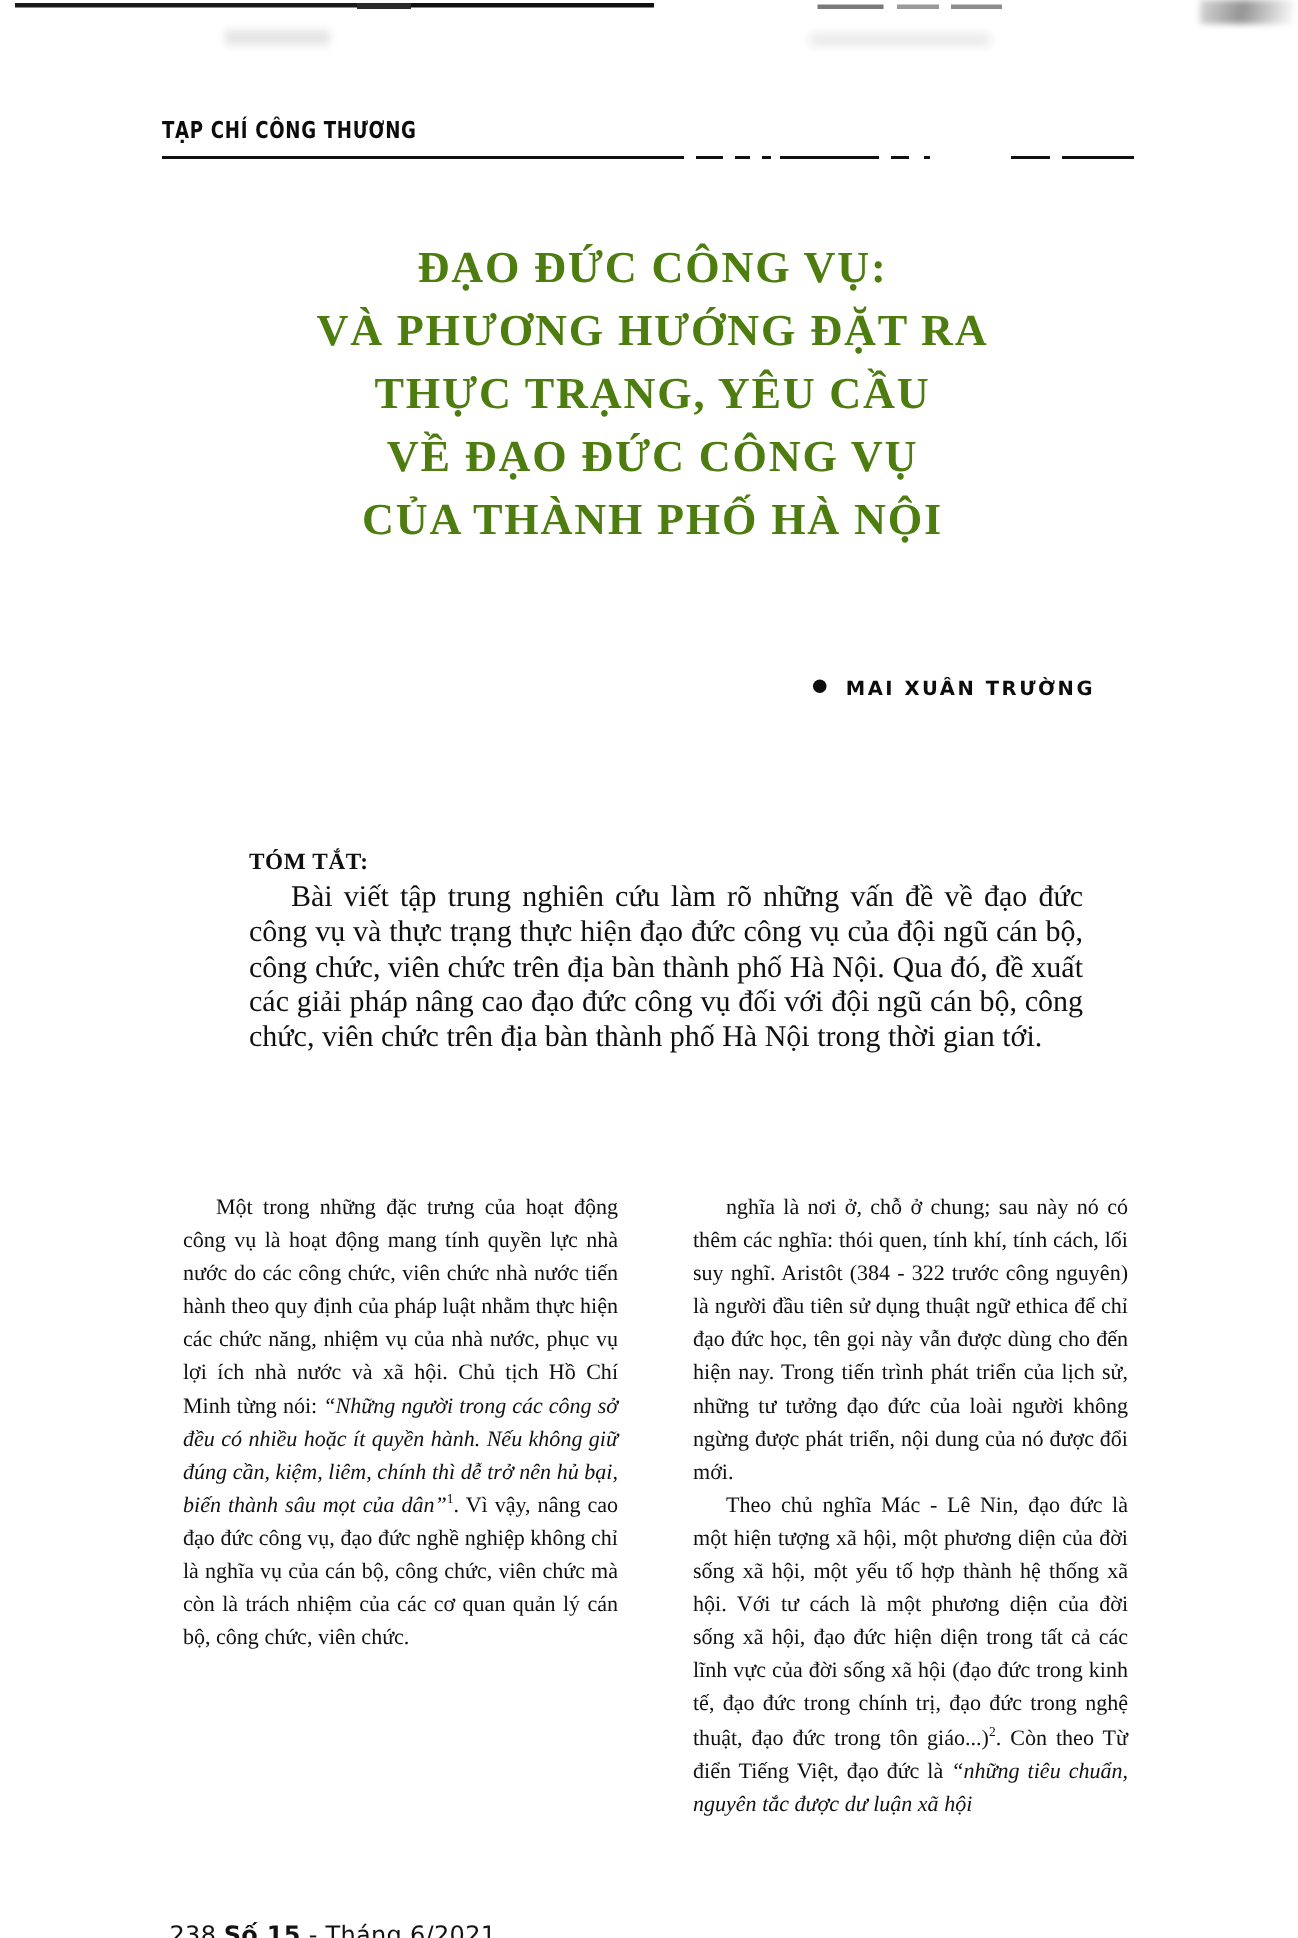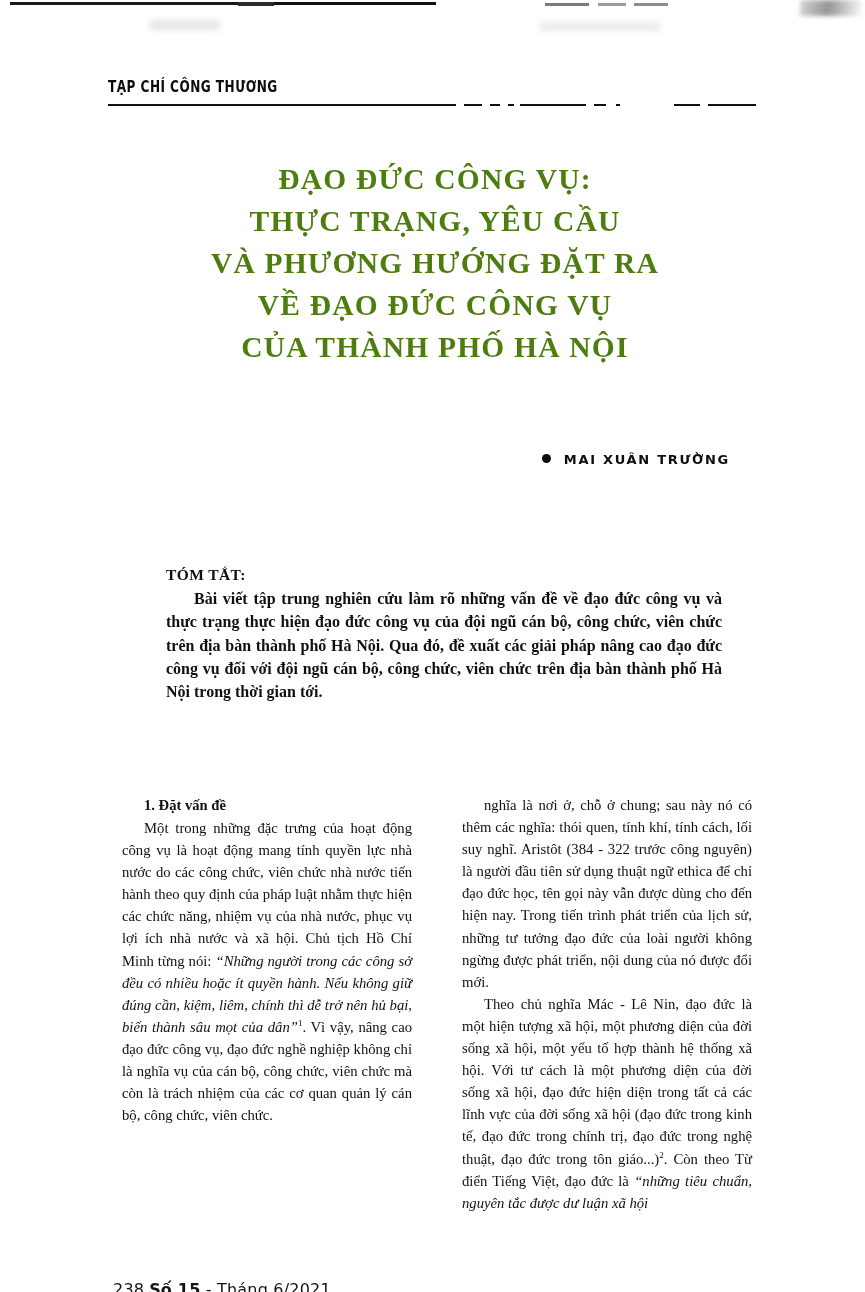--- a/index.html
+++ b/index.html
@@ -169,26 +169,25 @@
     width: 556px;
   }
   .abstract-heading {
     font-family: "Liberation Serif", serif;
     font-weight: 700;
     font-size: 15.5px;
     letter-spacing: 0.4px;
     margin-bottom: 3px;
   }
   .abstract-body {
-    font-size: 16px;
+    font-size: 20px;
     line-height: 23.3px;
     text-align: justify;
     text-indent: 28px;
     margin: 0;
-    font-weight: bold;
   }
   .keywords {
     font-size: 15.6px;
     line-height: 23.3px;
     text-align: justify;
     text-indent: 28px;
     margin: 2px 0 0 0;
   }
   .keywords b { font-weight: 700; }
 
@@ -276,40 +275,39 @@
     <i class="hr-s4"></i>
   <i class="hr-s5"></i>
     <i class="hr-s6"></i>
     <i class="hr-s7"></i>
     <i class="hr-s8"></i>
     <i class="hr-s9"></i>
 </div>
 
 <div class="title-block">
   <div class="title-line">ĐẠO ĐỨC CÔNG VỤ:</div>
+  <div class="title-line">VÀ PHƯƠNG HƯỚNG ĐẶT RA</div>
   <div class="title-line">THỰC TRẠNG, YÊU CẦU</div>
-  <div class="title-line">VÀ PHƯƠNG HƯỚNG ĐẶT RA</div>
   <div class="title-line">VỀ ĐẠO ĐỨC CÔNG VỤ</div>
   <div class="title-line">CỦA THÀNH PHỐ HÀ NỘI</div>
 </div>
 
 <div class="author-block">
   <span class="author-bullet"></span>
   <span class="author-name">MAI XUÂN TRƯỜNG</span>
 </div>
 
 <div class="abstract">
   <div class="abstract-heading">TÓM TẮT:</div>
   <p class="abstract-body">Bài viết tập trung nghiên cứu làm rõ những vấn đề về đạo đức công vụ và thực trạng thực hiện đạo đức công vụ của đội ngũ cán bộ, công chức, viên chức trên địa bàn thành phố Hà Nội. Qua đó, đề xuất các giải pháp nâng cao đạo đức công vụ đối với đội ngũ cán bộ, công chức, viên chức trên địa bàn thành phố Hà Nội trong thời gian tới.</p>
 </div>
 
 <div class="columns">
 
   <div class="col col-left">
-    <div class="sec-heading">1. Đặt vấn đề</div>
     <p class="para"><span>Một trong những đặc trưng của hoạt động công vụ là hoạt động mang tính quyền lực nhà nước do các công chức, viên chức nhà nước tiến hành theo quy định của pháp luật nhằm thực hiện các chức năng, nhiệm vụ của nhà nước, phục vụ lợi ích nhà nước và xã hội. Chủ tịch Hồ Chí Minh từng nói: </span><i>“Những người trong các công sở đều có nhiều hoặc ít quyền hành. Nếu không giữ đúng cần, kiệm, liêm, chính thì dễ trở nên hủ bại, biến thành sâu mọt của dân”</i><sup>1</sup><span>. Vì vậy, nâng cao đạo đức công vụ, đạo đức nghề nghiệp không chỉ là nghĩa vụ của cán bộ, công chức, viên chức mà còn là trách nhiệm của các cơ quan quản lý cán bộ, công chức, viên chức.</span></p>
   </div>
 
   <div class="col col-right">
     <p class="para">nghĩa là nơi ở, chỗ ở chung; sau này nó có thêm các nghĩa: thói quen, tính khí, tính cách, lối suy nghĩ. Aristôt (384 - 322 trước công nguyên) là người đầu tiên sử dụng thuật ngữ ethica để chỉ đạo đức học, tên gọi này vẫn được dùng cho đến hiện nay. Trong tiến trình phát triển của lịch sử, những tư tưởng đạo đức của loài người không ngừng được phát triển, nội dung của nó được đổi mới.</p>
     <p class="para"><span>Theo chủ nghĩa Mác - Lê Nin, đạo đức là một hiện tượng xã hội, một phương diện của đời sống xã hội, một yếu tố hợp thành hệ thống xã hội. Với tư cách là một phương diện của đời sống xã hội, đạo đức hiện diện trong tất cả các lĩnh vực của đời sống xã hội (đạo đức trong kinh tế, đạo đức trong chính trị, đạo đức trong nghệ thuật, đạo đức trong tôn giáo...)</span><sup>2</sup><span>. Còn theo Từ điển Tiếng Việt, đạo đức là </span><i>“những tiêu chuẩn, nguyên tắc được dư luận xã hội</i></p>
   </div>
 
 </div>
 

